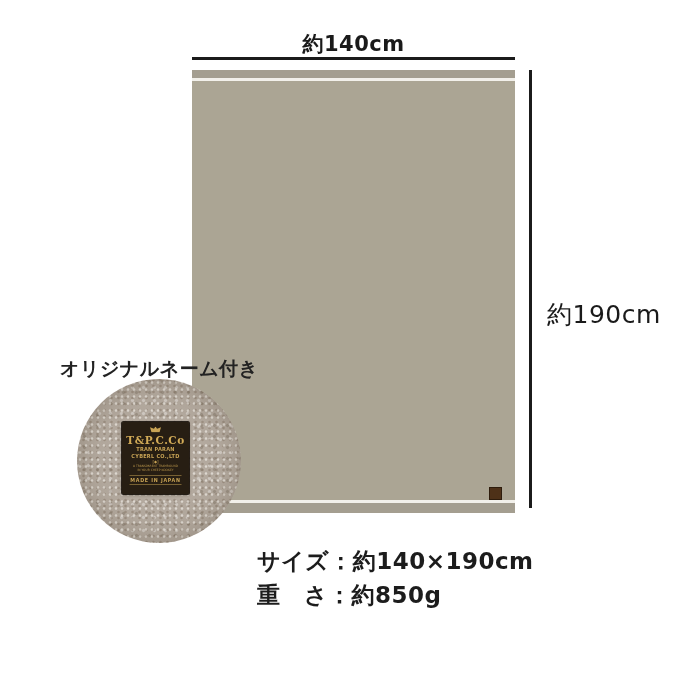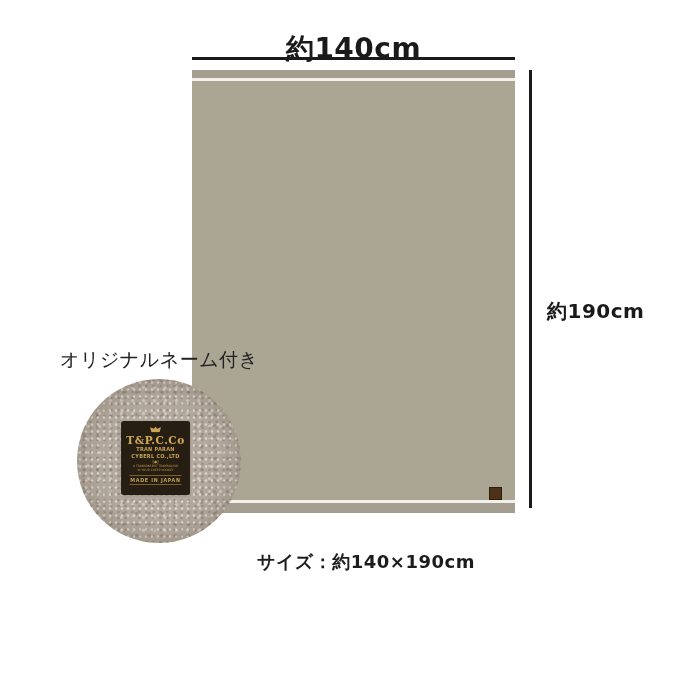--- a/index.html
+++ b/index.html
@@ -6,48 +6,48 @@
   body{
     width:700px;height:700px;background:#ffffff;
     font-family:"DejaVu Sans","Liberation Sans",sans-serif;
     color:#1a1a1a;overflow:hidden;
   }
   .stage{position:relative;width:700px;height:700px;background:#ffffff;}
 
   
   .width-label{
     position:absolute;left:192px;top:30px;width:323px;
-    text-align:center;font-size:28px;font-weight:700;letter-spacing:.5px;
+    text-align:center;font-size:21px;font-weight:700;letter-spacing:.5px;
   }
   .hline{position:absolute;left:192px;top:57px;width:323px;height:2.5px;background:#1b1b1b;}
   .vline{position:absolute;left:529px;top:70px;width:2.5px;height:438px;background:#1b1b1b;}
   .height-label{
     position:absolute;left:547px;top:298px;
-    font-size:20px;font-weight:700;letter-spacing:.5px;white-space:nowrap;
+    font-size:25px;font-weight:400;letter-spacing:.5px;white-space:nowrap;
   }
 
   
   .blanket{
     position:absolute;left:192px;top:70px;width:323px;height:443px;
     display:flex;flex-direction:column;
   }
   .blanket-band{background:#a49e90;}
   .blanket-band.top{height:8px;}
   .blanket-band.bottom{height:10.5px;}
   .blanket-gap{height:3px;background:#f2f0ea;}
   .blanket-body{flex:1;background:#aba594;}
   .blanket-tag{
     position:absolute;right:13px;bottom:13.5px;width:13px;height:13px;
     background:#4e3118;border:1.5px solid #2e1c0c;box-sizing:border-box;
   }
 
   
   .inset-caption{
-    position:absolute;left:60px;top:347px;z-index:3;
-    font-size:19px;font-weight:400;letter-spacing:.5px;color:#222;white-space:nowrap;
+    position:absolute;left:60px;top:356px;z-index:3;
+    font-size:19px;font-weight:700;letter-spacing:.5px;color:#222;white-space:nowrap;
   }
   .circle-photo{
     position:absolute;left:77px;top:379px;width:164px;height:164px;
     border-radius:50%;z-index:2;
     background-color:#b3a99e;
     background-image:
       radial-gradient(circle, rgba(255,253,248,0.55) 0.8px, transparent 1.7px),
       radial-gradient(circle, rgba(122,106,88,0.40) 0.8px, transparent 1.7px),
       radial-gradient(circle, rgba(255,255,255,0.35) 1px, transparent 2.2px),
       radial-gradient(circle, rgba(100,88,72,0.30) 1px, transparent 2.2px);
@@ -74,21 +74,21 @@
   .sub{font-size:10px;font-weight:700;letter-spacing:.5px;line-height:11.5px;margin-top:1px;white-space:nowrap;}
   .mark{font-size:8px;line-height:10px;margin-top:2px;}
   .micro{font-size:7px;line-height:8px;color:#b8944a;transform:scale(.85);transform-origin:center top;white-space:nowrap;}
   .divider{width:78%;height:0;border-top:1.5px solid #c9a455;margin:5px auto 3px auto;}
   .label-footer{font-size:9.5px;font-weight:700;letter-spacing:1.5px;white-space:nowrap;}
   .divider.bottom{margin-top:4px;}
 
   
   .specs{position:absolute;left:257px;top:545px;}
   .spec-row{
-    font-size:18px;font-weight:700;line-height:33.5px;color:#1c1c1c;
+    font-size:23px;font-weight:700;line-height:33.5px;color:#1c1c1c;
     white-space:pre;letter-spacing:.5px;
   }
 </style>
 </head>
 <body>
 
 <div class="stage">
 
   <div class="width-label">約140cm</div>
   <div class="hline"></div>
@@ -119,15 +119,16 @@
         <div class="micro">IN YOUR CHEEP KOOKEY</div>
         <div class="divider"></div>
         <div class="label-footer">MADE IN JAPAN</div>
         <div class="divider bottom"></div>
       </div>
     </div>
   </div>
 
   <div class="specs">
     <div class="spec-row"><span>サイズ</span><span>：</span><span>約140×190cm</span></div>
+    <div class="spec-row"><span>重　さ</span><span>：</span><span>約850g</span></div>
   </div>
 
 </div>
 
 </body></html>

